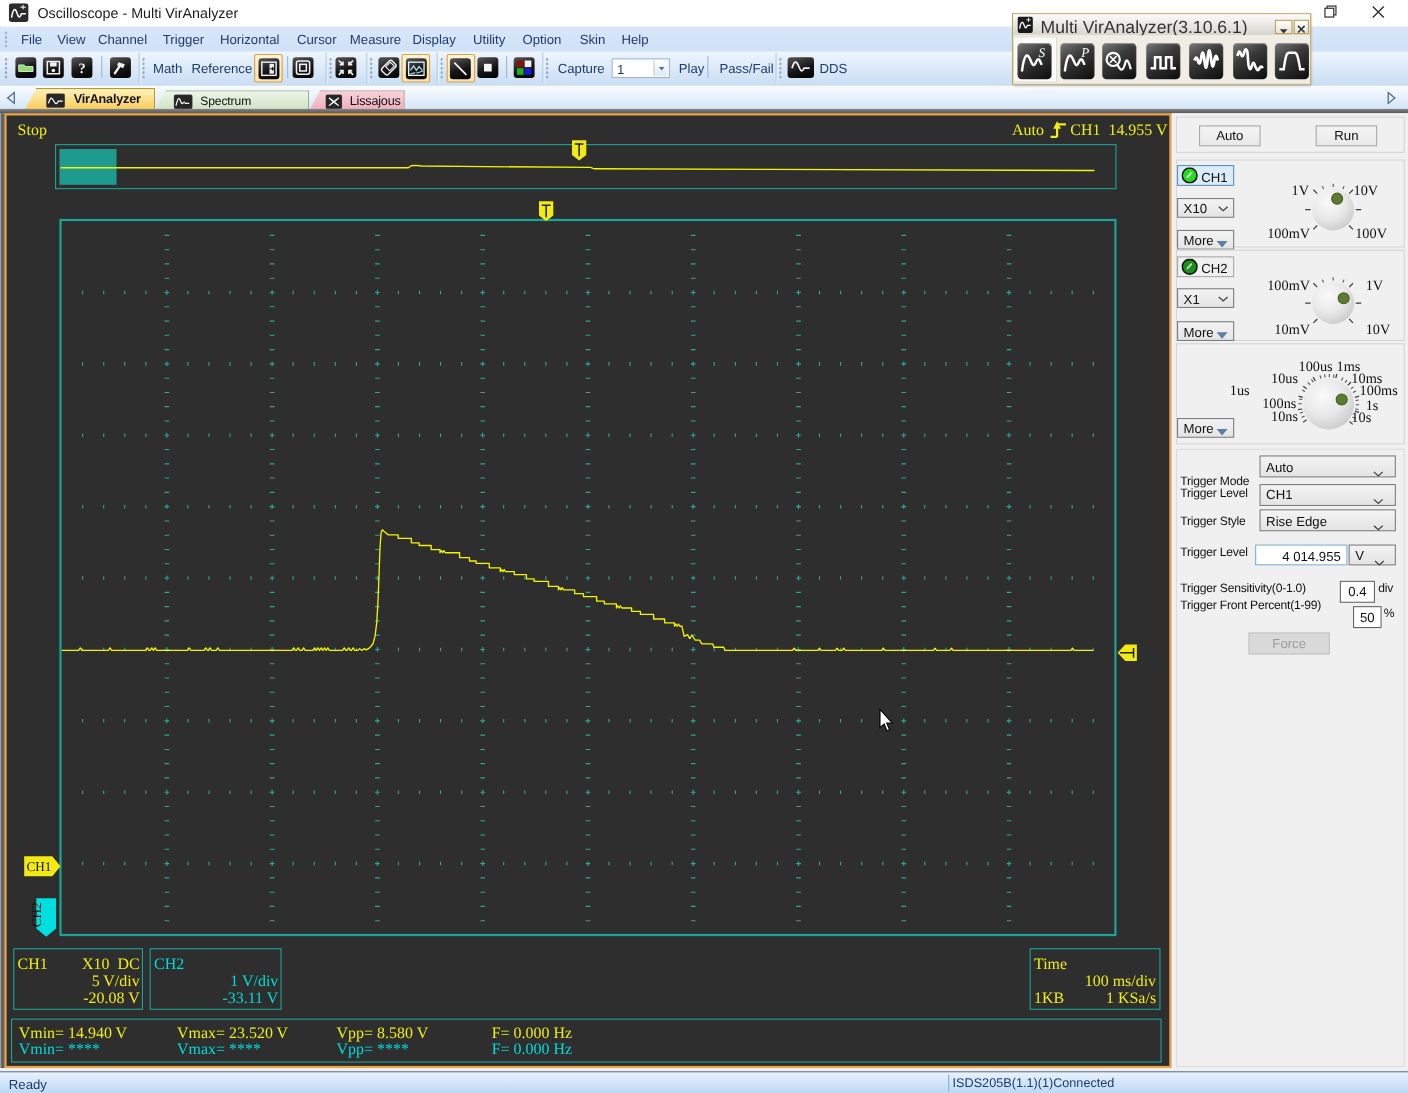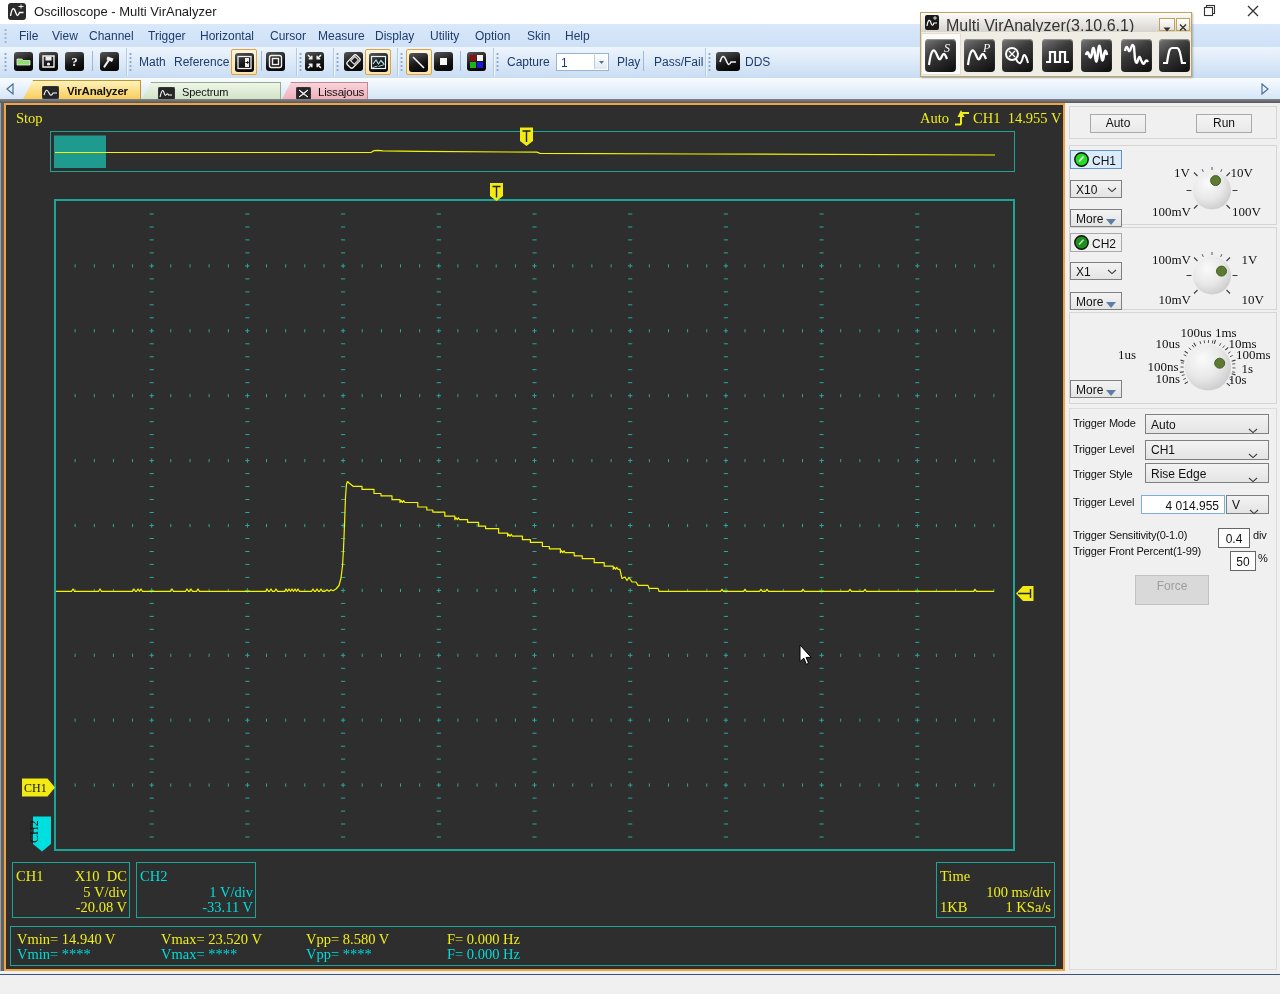--- a/index.html
+++ b/index.html
@@ -355,21 +355,21 @@
 <div class="klbl klr" style="left:1130px;top:335.8px;width:50px">10us</div>
 <div class="klbl" style="left:1228.5px;top:335.8px">10ms</div>
 <div class="klbl klr" style="left:1086px;top:347px;width:50px">1us</div>
 <div class="klbl" style="left:1236px;top:347px">100ms</div>
 <div class="klbl klr" style="left:1128.5px;top:358.5px;width:50px">100ns</div>
 <div class="klbl" style="left:1241.5px;top:361px">1s</div>
 <div class="klbl klr" style="left:1130px;top:370.5px;width:50px">10ns</div>
 <div class="klbl" style="left:1228.5px;top:372px">10s</div>
 
 <div class="gbox" style="left:1069px;top:408px;width:208px;height:562px;border-color:#dcdcdc"></div>
-<div class="lbl" style="left:1073px;top:417px">Trigger Mode</div>
+<div class="lbl" style="left:1073px;top:432px">Trigger Mode</div>
 <div class="combo" style="left:1145px;top:414px;width:124px;height:20px">
       <span class="cv" style="top:2.5px">Auto</span>
       <span style="position:absolute;right:6px;top:6.5px">
         <svg width="10" height="6">
           <path d="M1 1l4 3.6L9 1" stroke="#3d3d3d" stroke-width="1.1" fill="none"></path>
         </svg>
       </span>
     </div>
 <div class="lbl" style="left:1073px;top:442.5px">Trigger Level</div>
 <div class="combo" style="left:1145px;top:439.5px;width:124px;height:20px">
@@ -400,23 +400,28 @@
           <path d="M1 1l4 3.6L9 1" stroke="#3d3d3d" stroke-width="1.1" fill="none"></path>
         </svg>
       </span>
     </div>
 <div class="lbl" style="left:1073px;top:529px">Trigger Sensitivity(0-1.0)</div>
 <div class="abs" style="left:1218px;top:528px;width:32px;height:20px;background:#fff;border:1px solid #666;text-align:center"><span style="font-size:12px;color:#111;line-height:19px">0.4</span></div>
 <div class="lbl" style="left:1253px;top:529px">div</div>
 <div class="lbl" style="left:1073px;top:545px">Trigger Front Percent(1-99)</div>
 <div class="abs" style="left:1230px;top:550.5px;width:26px;height:20px;background:#fff;border:1px solid #666;text-align:center"><span style="font-size:12px;color:#111;line-height:19px">50</span></div>
 <div class="lbl" style="left:1258px;top:551.5px">%</div>
-<div class="abs" style="left:1135px;top:575px;width:74px;height:30px;background:#d9d9d9;border:1px solid #c2c2c2;text-align:center"><span style="font-size:12px;color:#9d9d9d;line-height:19px">Force</span></div>
+<div class="abs" style="left:1135px;top:575px;width:74px;height:20px;background:#d9d9d9;border:1px solid #c2c2c2;text-align:center"><span style="font-size:12px;color:#9d9d9d;line-height:19px">Force</span></div>
 
 <div class="abs" style="left:0;top:974px;width:1280px;height:1px;background:#39537a"></div>
+<div class="abs" style="left:0;top:975px;width:1280px;height:19px;background:linear-gradient(#e7f2fd,#bdd7f3)">
+<span style="position:absolute;left:8px;top:4px;font-size:12px;color:#1d3c6e">Ready</span>
+<span style="position:absolute;left:862px;top:2px;width:1px;height:15px;background:#8aa9cc"></span>
+<span style="position:absolute;left:866px;top:4px;font-size:11.5px;color:#1d3c6e">ISDS205B(1.1)(1)Connected</span>
+</div>
 
 <div class="abs" style="left:920px;top:12px;width:272px;height:65px;background:#f0eee6;border:1px solid #c2a35c;box-shadow:1px 1px 2px rgba(0,0,0,.25)">
 <div class="abs" style="left:0;top:0;width:270px;height:19px;background:linear-gradient(#fbfbfa,#d6d4cd)">
 <span style="position:absolute;left:4px;top:2px"><svg width="14" height="15">
             <rect width="14" height="15" rx="2" fill="#1a1a1a"></rect>
             <path d="M2 11 C3 4,5 4,6 8 C7 11,8 11,9 8 L12 8" stroke="#fff" stroke-width="1.2" fill="none"></path>
             <path d="M8 3 l4 0 m-2 -2 l0 4" stroke="#fff" stroke-width=".8"></path>
           </svg></span>
 <span style="position:absolute;left:25px;top:3.5px;font-size:16px;color:#333">Multi VirAnalyzer(3.10.6.1)</span>
 <span class="abs" style="left:238px;top:5px;width:16px;height:13px;border:1px solid #c2a35c;background:linear-gradient(#fff,#e4e2da);text-align:center"><svg width="10" height="7">

